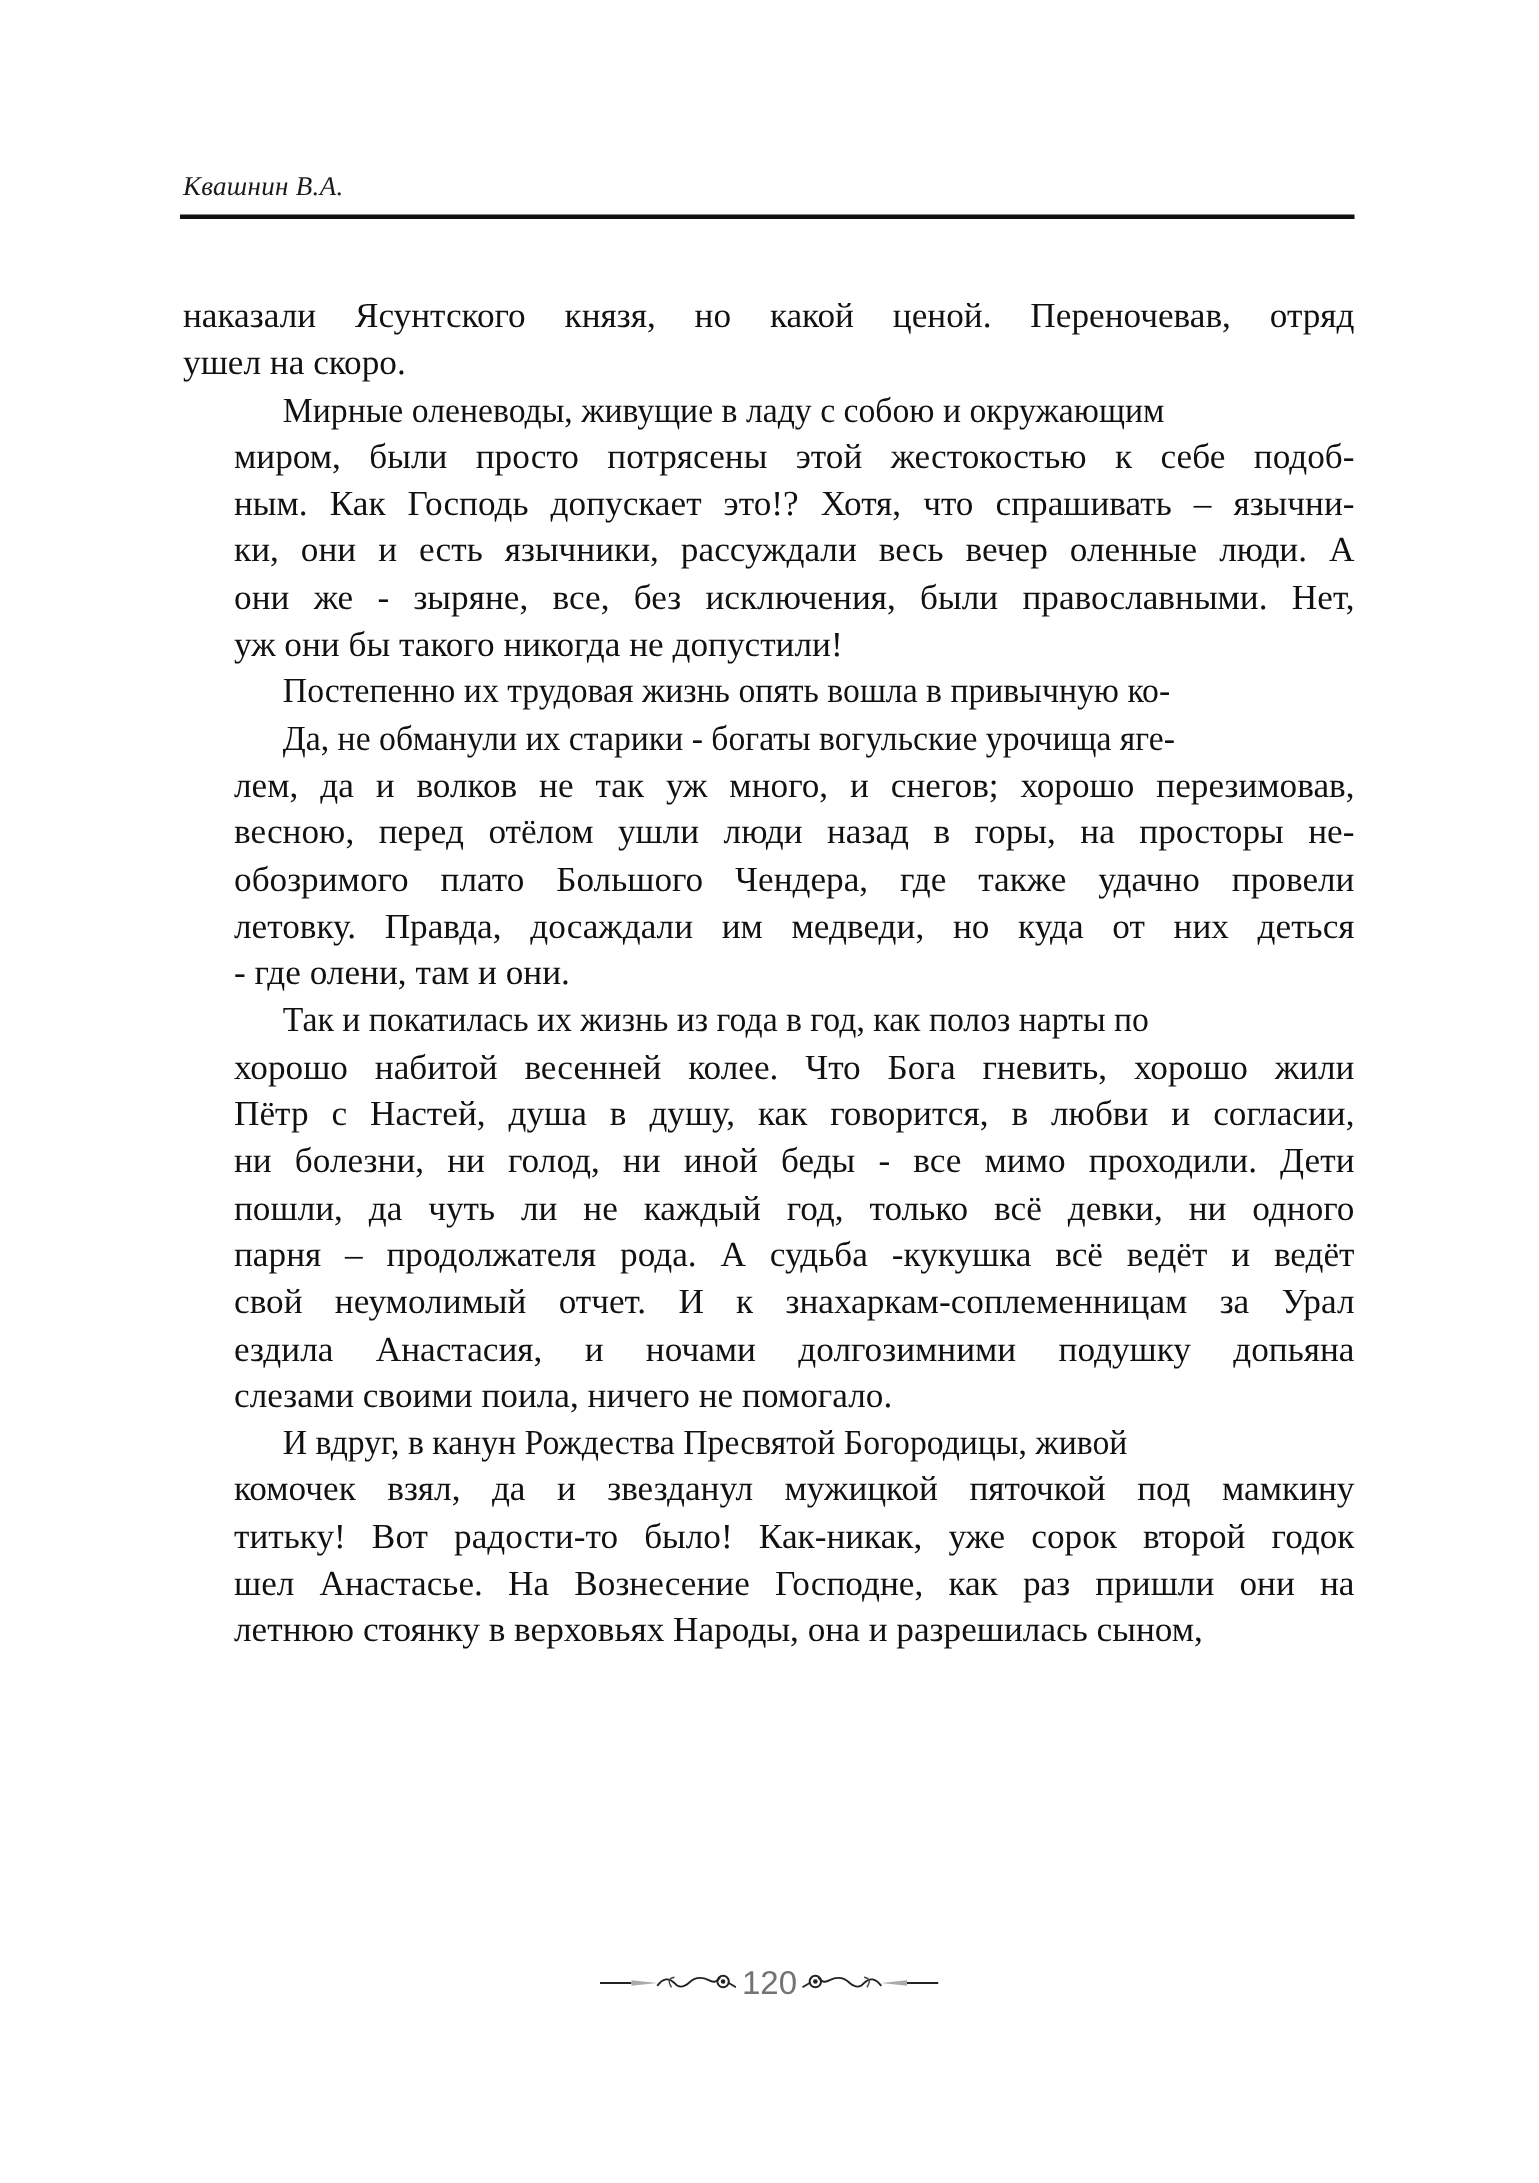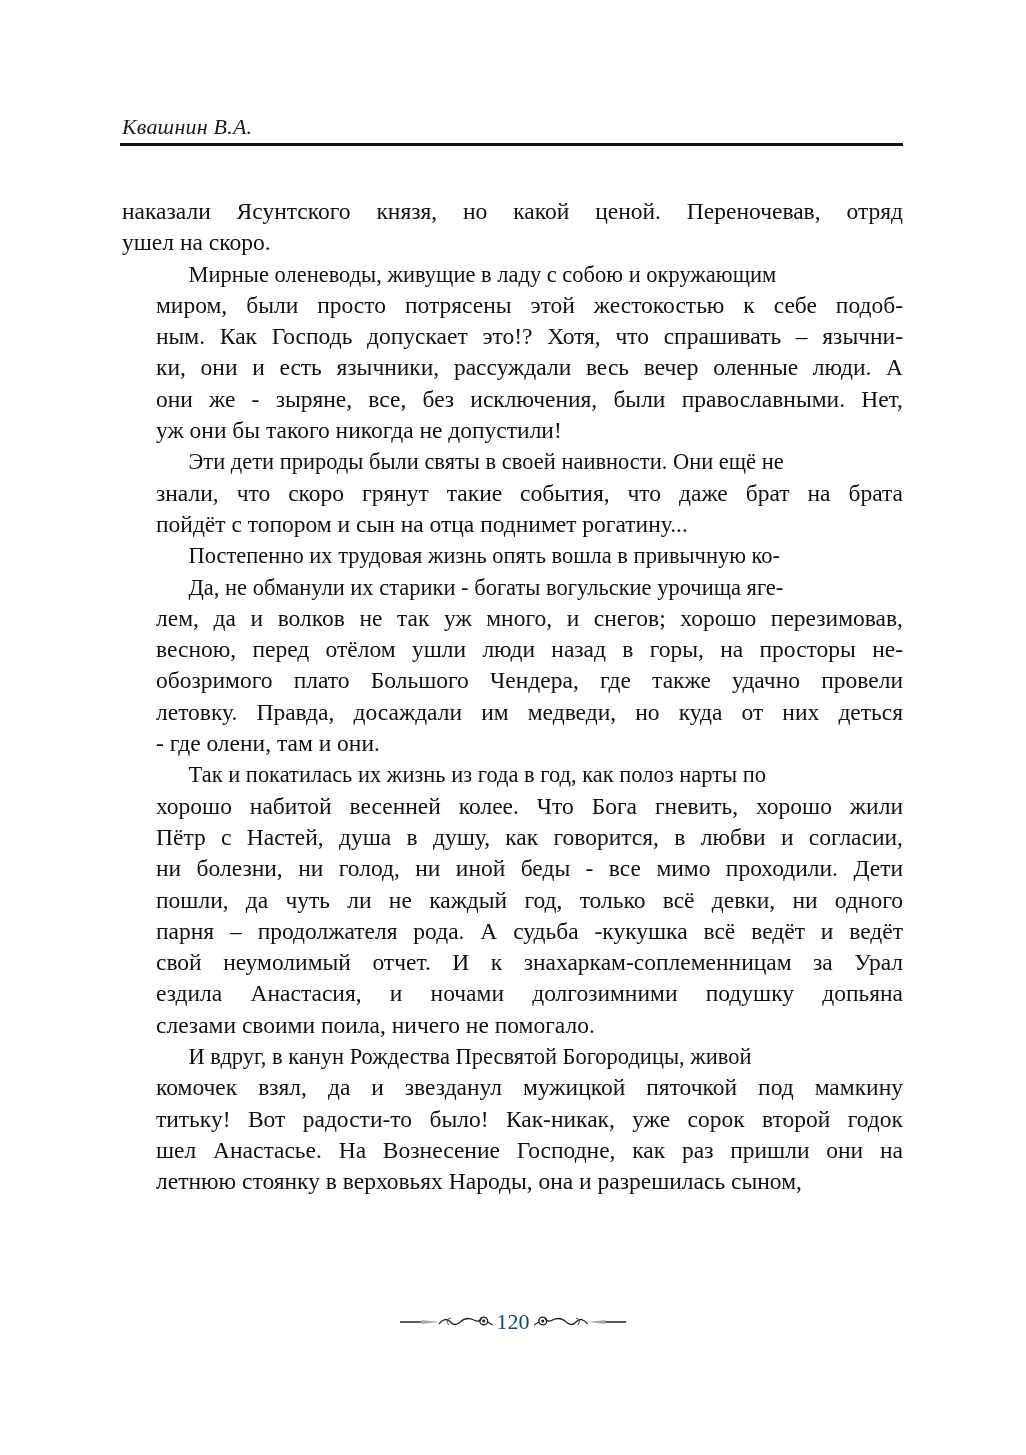--- a/index.html
+++ b/index.html
@@ -1,61 +1,60 @@
 <!DOCTYPE html>
 <html><head>
 <meta charset="utf-8">
 <style>
   html, body { margin: 0; padding: 0; background: #ffffff; }
   body { width: 1026px; height: 1455px; position: relative; overflow: hidden; }
   .page { position: absolute; left: 0; top: 0; width: 1026px; height: 1455px; background: #fff; }
   .running-head {
     position: absolute; left: 122px; top: 114px;
     font-family: "Liberation Serif", "DejaVu Serif", serif;
-    font-style: italic; font-size: 22px; color: #1a1a1a; letter-spacing: 0.2px;
+    font-style: italic; font-size: 18px; color: #1a1a1a; letter-spacing: 0.2px;
   }
   .head-rule {
     position: absolute; left: 120px; top: 143px; width: 783px; height: 3px; background: #111;
   }
   .body-text {
     position: absolute; left: 122px; top: 196px; width: 781px;
     font-family: Liberation Serif, serif;
     font-size: 23.5px; line-height: 31.3px; color: #111;
     text-align: justify;
   }
   .body-text .para { margin: 0; text-indent: 34px; }
   .body-text .para.first { text-indent: 0; }
   .body-text .line { display: block; white-space: nowrap; text-align-last: justify; }
   .body-text .line.last { text-align-last: left; }
   .folio {
     position: absolute; left: 400px; top: 1307px; width: 226px; height: 30px;
     display: flex; align-items: center; justify-content: center;
   }
   .folio svg { display: block; }
   .page-number {
-    font-family: Liberation Serif, serif;
-    font-size: 22px; color: #0c4a6e; margin: 0 4px; line-height: 1;
+    font-family: Liberation Sans, sans-serif;
+    font-size: 22px; color: #737373; margin: 0 4px; line-height: 1;
   }
   .orn { width: 95px; height: 20px; }
 </style>
 </head>
 <body>
 
 <div class="page">
 
   <div class="running-head">Квашнин В.А.</div>
   <div class="head-rule"></div>
 
   <div class="body-text" id="body-text">
       <div class="para first">
         <span class="line">наказали Ясунтского князя, но какой ценой. Переночевав, отряд</span>
         <span class="line last">ушел на скоро.</span>
       </div>
       <div class="para"><span class="line" style="transform-origin: left center; display: inline-block; transform: scaleX(0.956466);">Мирные оленеводы, живущие в ладу с собою и окружающим</span><span class="line">миром, были просто потрясены этой жестокостью к себе подоб-</span><span class="line">ным. Как Господь допускает это!? Хотя, что спрашивать – язычни-</span><span class="line">ки, они и есть язычники, рассуждали весь вечер оленные люди. А</span><span class="line">они же - зыряне,  все, без исключения, были православными. Нет,</span><span class="line last">уж они бы такого никогда не допустили!</span></div>
-      <div class="para"><span class="line" style="transform-origin: left center; display: inline-block; transform: scaleX(0.956466);">Эти дети природы были святы в своей наивности. Они ещё не</span><span class="line">знали, что скоро грянут такие события, что даже брат на брата</span><span class="line last">пойдёт с топором и сын на отца поднимет рогатину...</span></div>
       <div class="para"><span class="line" style="transform-origin: left center; display: inline-block; transform: scaleX(0.956466);">Постепенно их трудовая жизнь опять вошла в привычную ко-</span></div>
       <div class="para"><span class="line" style="transform-origin: left center; display: inline-block; transform: scaleX(0.956466);">Да, не обманули их старики - богаты вогульские урочища яге-</span><span class="line">лем, да и волков не так уж много, и снегов; хорошо перезимовав,</span><span class="line">весною, перед отёлом ушли люди назад в горы, на просторы не-</span><span class="line">обозримого плато Большого Чендера, где также удачно провели</span><span class="line">летовку. Правда, досаждали им медведи, но куда от них деться</span><span class="line last">- где олени, там и они.</span></div>
       <div class="para"><span class="line" style="transform-origin: left center; display: inline-block; transform: scaleX(0.956466);">Так и покатилась их жизнь из года в год, как полоз нарты по</span><span class="line">хорошо набитой весенней колее. Что Бога гневить, хорошо жили</span><span class="line">Пётр с Настей, душа в душу, как говорится, в любви и согласии,</span><span class="line">ни болезни, ни голод, ни иной беды - все мимо проходили. Дети</span><span class="line">пошли, да чуть ли не каждый год, только всё девки, ни одного</span><span class="line">парня – продолжателя рода. А судьба -кукушка всё ведёт и ведёт</span><span class="line">свой неумолимый отчет. И к знахаркам-соплеменницам за Урал</span><span class="line">ездила Анастасия, и ночами долгозимними подушку допьяна</span><span class="line last">слезами своими поила, ничего не помогало.</span></div>
       <div class="para"><span class="line" style="transform-origin: left center; display: inline-block; transform: scaleX(0.956466);">И вдруг, в канун Рождества Пресвятой Богородицы, живой</span><span class="line">комочек взял, да и звезданул мужицкой пяточкой под мамкину</span><span class="line">титьку! Вот радости-то было! Как-никак, уже сорок второй годок</span><span class="line">шел Анастасье. На Вознесение Господне, как раз пришли они на</span><span class="line last">летнюю стоянку в верховьях Народы, она и разрешилась сыном,</span></div>
     </div>
 
   <div class="folio">
     <svg class="orn" viewBox="0 0 95 20">
       <line x1="0" y1="10" x2="22" y2="10" stroke="#222" stroke-width="1.5"></line>
       <polygon points="22,8 40,10 22,12" fill="#aaa"></polygon>

